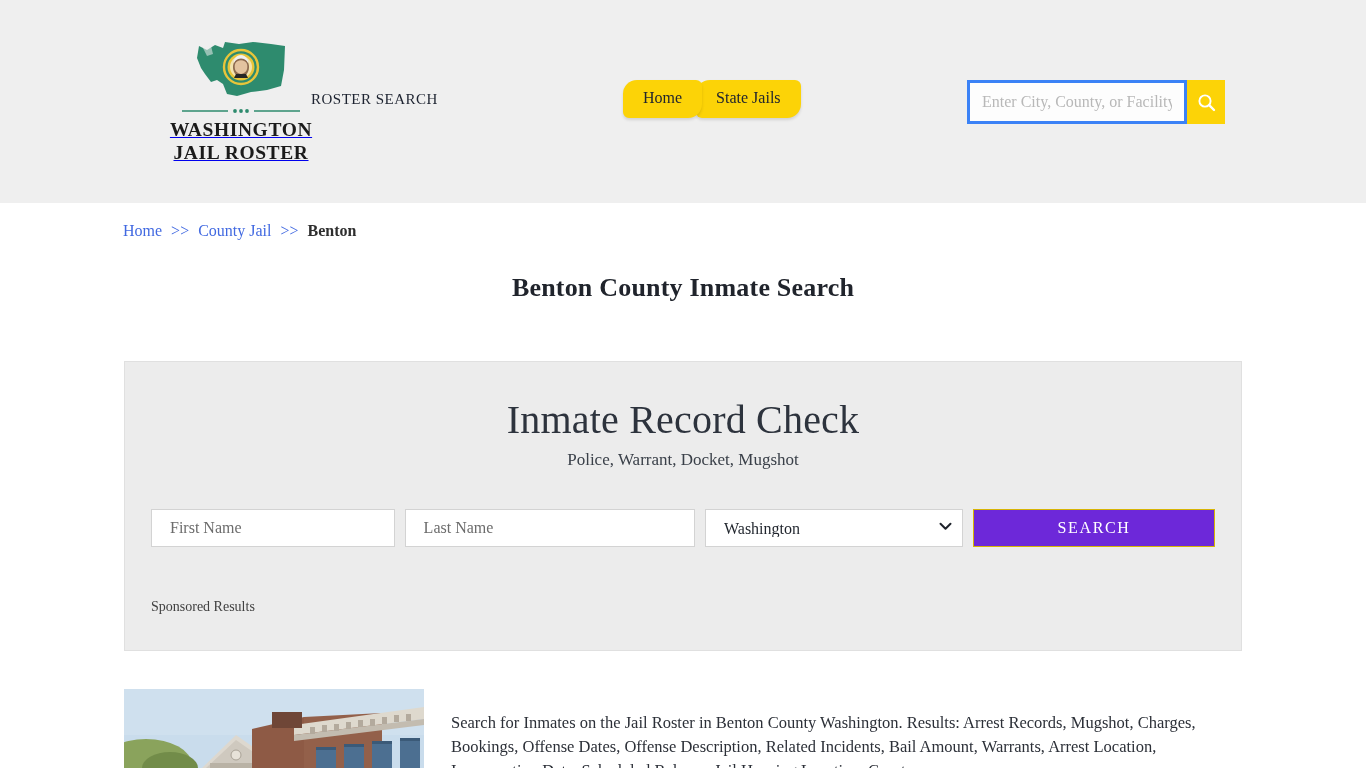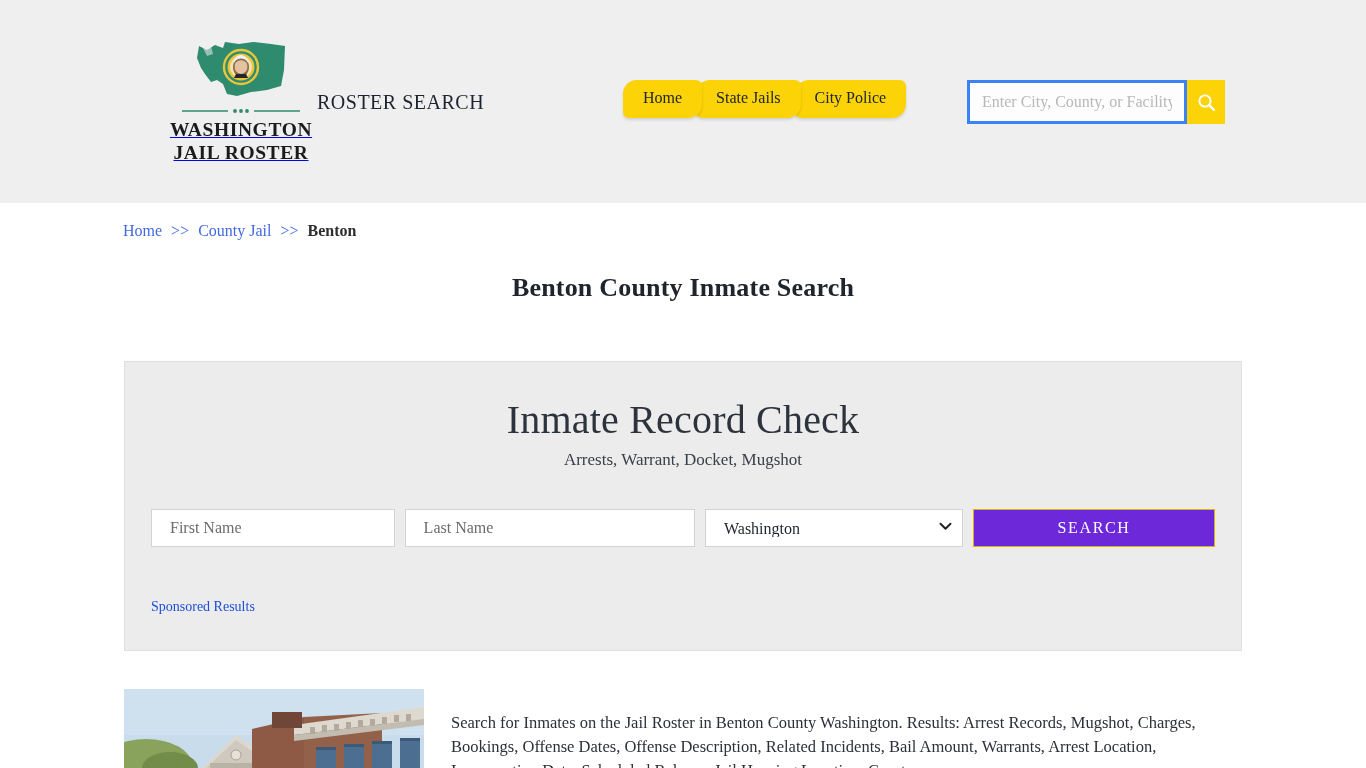--- a/index.html
+++ b/index.html
@@ -51,24 +51,24 @@
     font-size: 19.5px;
     line-height: 23px;
     letter-spacing: 0.6px;
     color: #1b1b1b;
     text-align: center;
   }
 
   
   .tagline {
     position: absolute;
-    left: 194px;
+    left: 188px;
     top: 91px;
     font-family: "Liberation Serif", serif;
-    font-size: 20px;
+    font-size: 15px;
     letter-spacing: 0.5px;
     color: #1d2330;
     white-space: nowrap;
   }
 
   
   .main-nav {
     position: absolute;
     left: 500px;
     top: 80px;
@@ -228,21 +228,21 @@
     border: 1px solid #d7b406;
     color: #ffffff;
     font-family: "Liberation Serif", serif;
     font-size: 16px;
     letter-spacing: 1.6px;
     cursor: pointer;
   }
   .sponsored {
     font-family: "Liberation Serif", serif;
     font-size: 14px;
-    color: #1d4ed8;
+    color: #404040;
     padding: 52px 0 0 26px;
   }
 
   
   .article {
     position: absolute;
     left: 124px;
     top: 689px;
     width: 1118px;
     display: flex;
@@ -292,21 +292,20 @@
         <div>WASHINGTON</div>
         <div>JAIL ROSTER</div>
       </div>
     </a>
 
     <div class="tagline">ROSTER SEARCH</div>
 
     <nav class="main-nav">
       <a class="nav-tab" href="#">Home</a>
       <a class="nav-tab" href="#">State Jails</a>
-      <a class="nav-tab" href="#">City Police</a>
     </nav>
 
     <form class="header-search">
       <input class="header-search-input" type="text" placeholder="Enter City, County, or Facility" style="">
       <button class="header-search-btn" type="submit">
         <svg width="19" height="19" viewBox="0 0 19 19">
           <circle cx="8" cy="8" r="5.6" fill="none" stroke="#ffffff" stroke-width="1.9"></circle>
           <line x1="12.2" y1="12.2" x2="17" y2="17" stroke="#ffffff" stroke-width="2.4" stroke-linecap="round"></line>
         </svg>
       </button>
@@ -320,21 +319,21 @@
   <span class="sep">&gt;&gt;</span>
   <a href="#">County Jail</a>
   <span class="sep">&gt;&gt;</span>
   <span class="current">Benton</span>
 </div>
 
 <h1 class="page-title">Benton County Inmate Search</h1>
 
 <section class="search-panel">
   <div class="panel-title">Inmate Record Check</div>
-  <div class="panel-subtitle">Arrests, Warrant, Docket, Mugshot</div>
+  <div class="panel-subtitle">Police, Warrant, Docket, Mugshot</div>
 
   <form class="panel-form">
     <input class="field field-first" type="text" placeholder="First Name" style="">
     <input class="field field-last" type="text" placeholder="Last Name" style="">
     <span class="select-wrap">
       <select class="field field-state">
         <option>Washington</option>
       </select>
       <svg class="select-chevron" width="13" height="9" viewBox="0 0 13 9">
         <path d="M1.5 1.8 L6.5 6.8 L11.5 1.8" fill="none" stroke="#1f242c" stroke-width="2" stroke-linecap="round" stroke-linejoin="round"></path>

